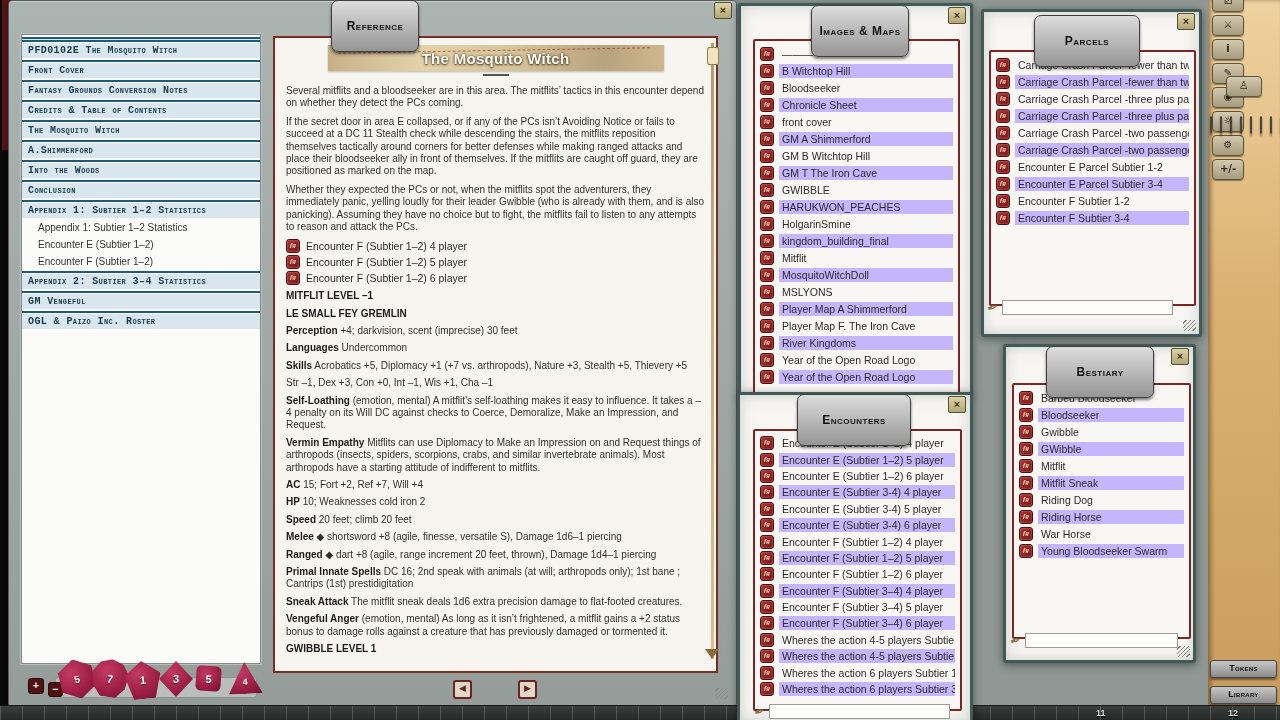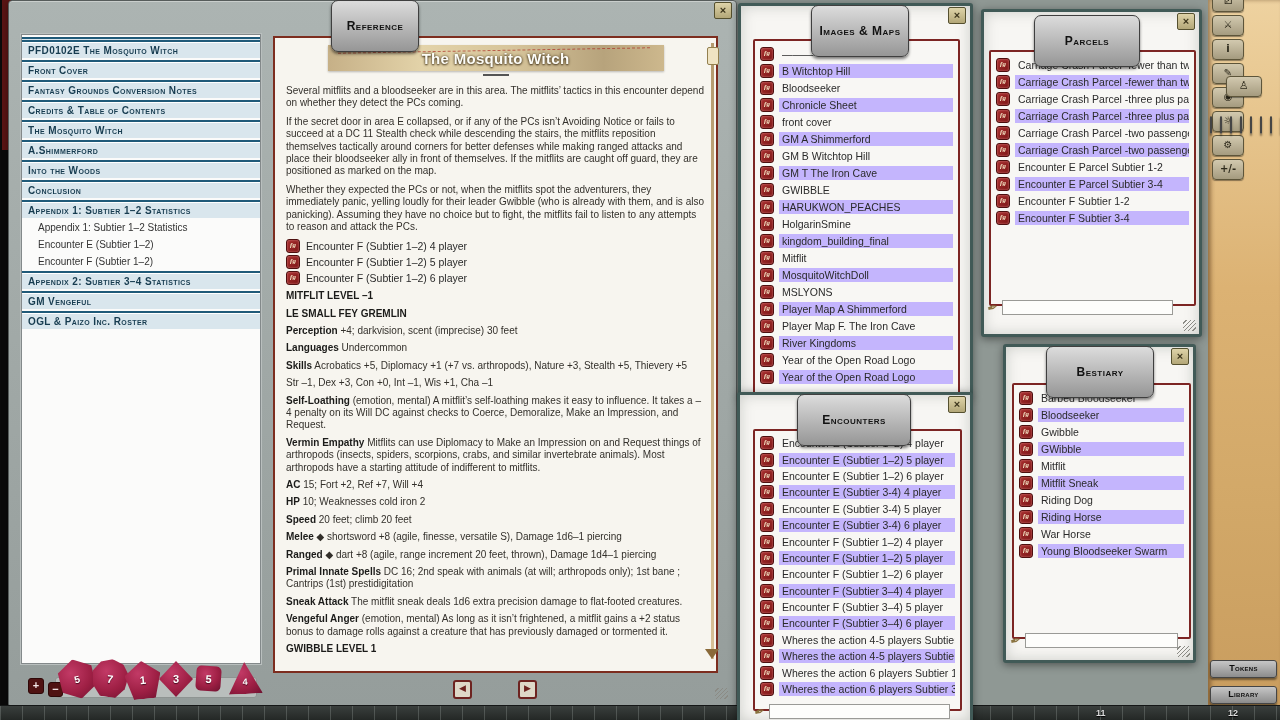--- a/index.html
+++ b/index.html
@@ -34,21 +34,21 @@
 
   
   #refwin{left:8px;top:0;width:727px;height:706px;
           background:linear-gradient(#acb4b2,#959d9b);border:1px solid #565c5b;border-radius:4px;
           box-shadow:inset 0 1px 0 #c9cecc, 0 2px 6px rgba(0,0,0,.4);position:absolute;z-index:1;}
   #reftab{left:322px;width:86px;}
   #refside{position:absolute;left:12px;top:33px;width:238px;height:628px;background:#fbfbfa;
           border:1px solid #83898a;box-shadow:0 0 0 1px #b9bfbe;overflow:hidden;}
   .side-item{padding:3px 6px 2px;margin-top:2px;}
   .side-item.header,.side-item.main{background:#d9e6ed;border-top:2px solid #1f5a79;
-          box-shadow:inset 0 1px 0 #fff;font-family:Liberation Sans, sans-serif;font-weight:bold;
+          box-shadow:inset 0 1px 0 #fff;font-family:Liberation Mono, monospace;font-weight:bold;
           font-size:10px;font-variant:small-caps;letter-spacing:.4px;color:#173c50;}
   .side-item.header{border-top:5px double #1f5a79;}
   .side-item.sub{font-size:10px;color:#333;padding-left:16px;margin-top:1px;}
   #refpage{position:absolute;left:264px;top:35px;width:441px;height:633px;background:#f7f5ef;
           border:2px solid #7d2d1f;overflow:hidden;}
   .banner{width:336px;height:26px;margin:7px auto 3px;position:relative;
           background:linear-gradient(90deg,#c6b087,#e3d3a9 28%,#d6c49a 55%,#b7a37c 82%,#cdb88d),
                      repeating-linear-gradient(45deg,rgba(90,70,40,.10) 0 6px,transparent 6px 12px);
           display:flex;align-items:center;justify-content:center;box-shadow:0 1px 2px rgba(0,0,0,.25);}
   .banner::before{content:"";position:absolute;top:5px;left:10px;right:14px;

